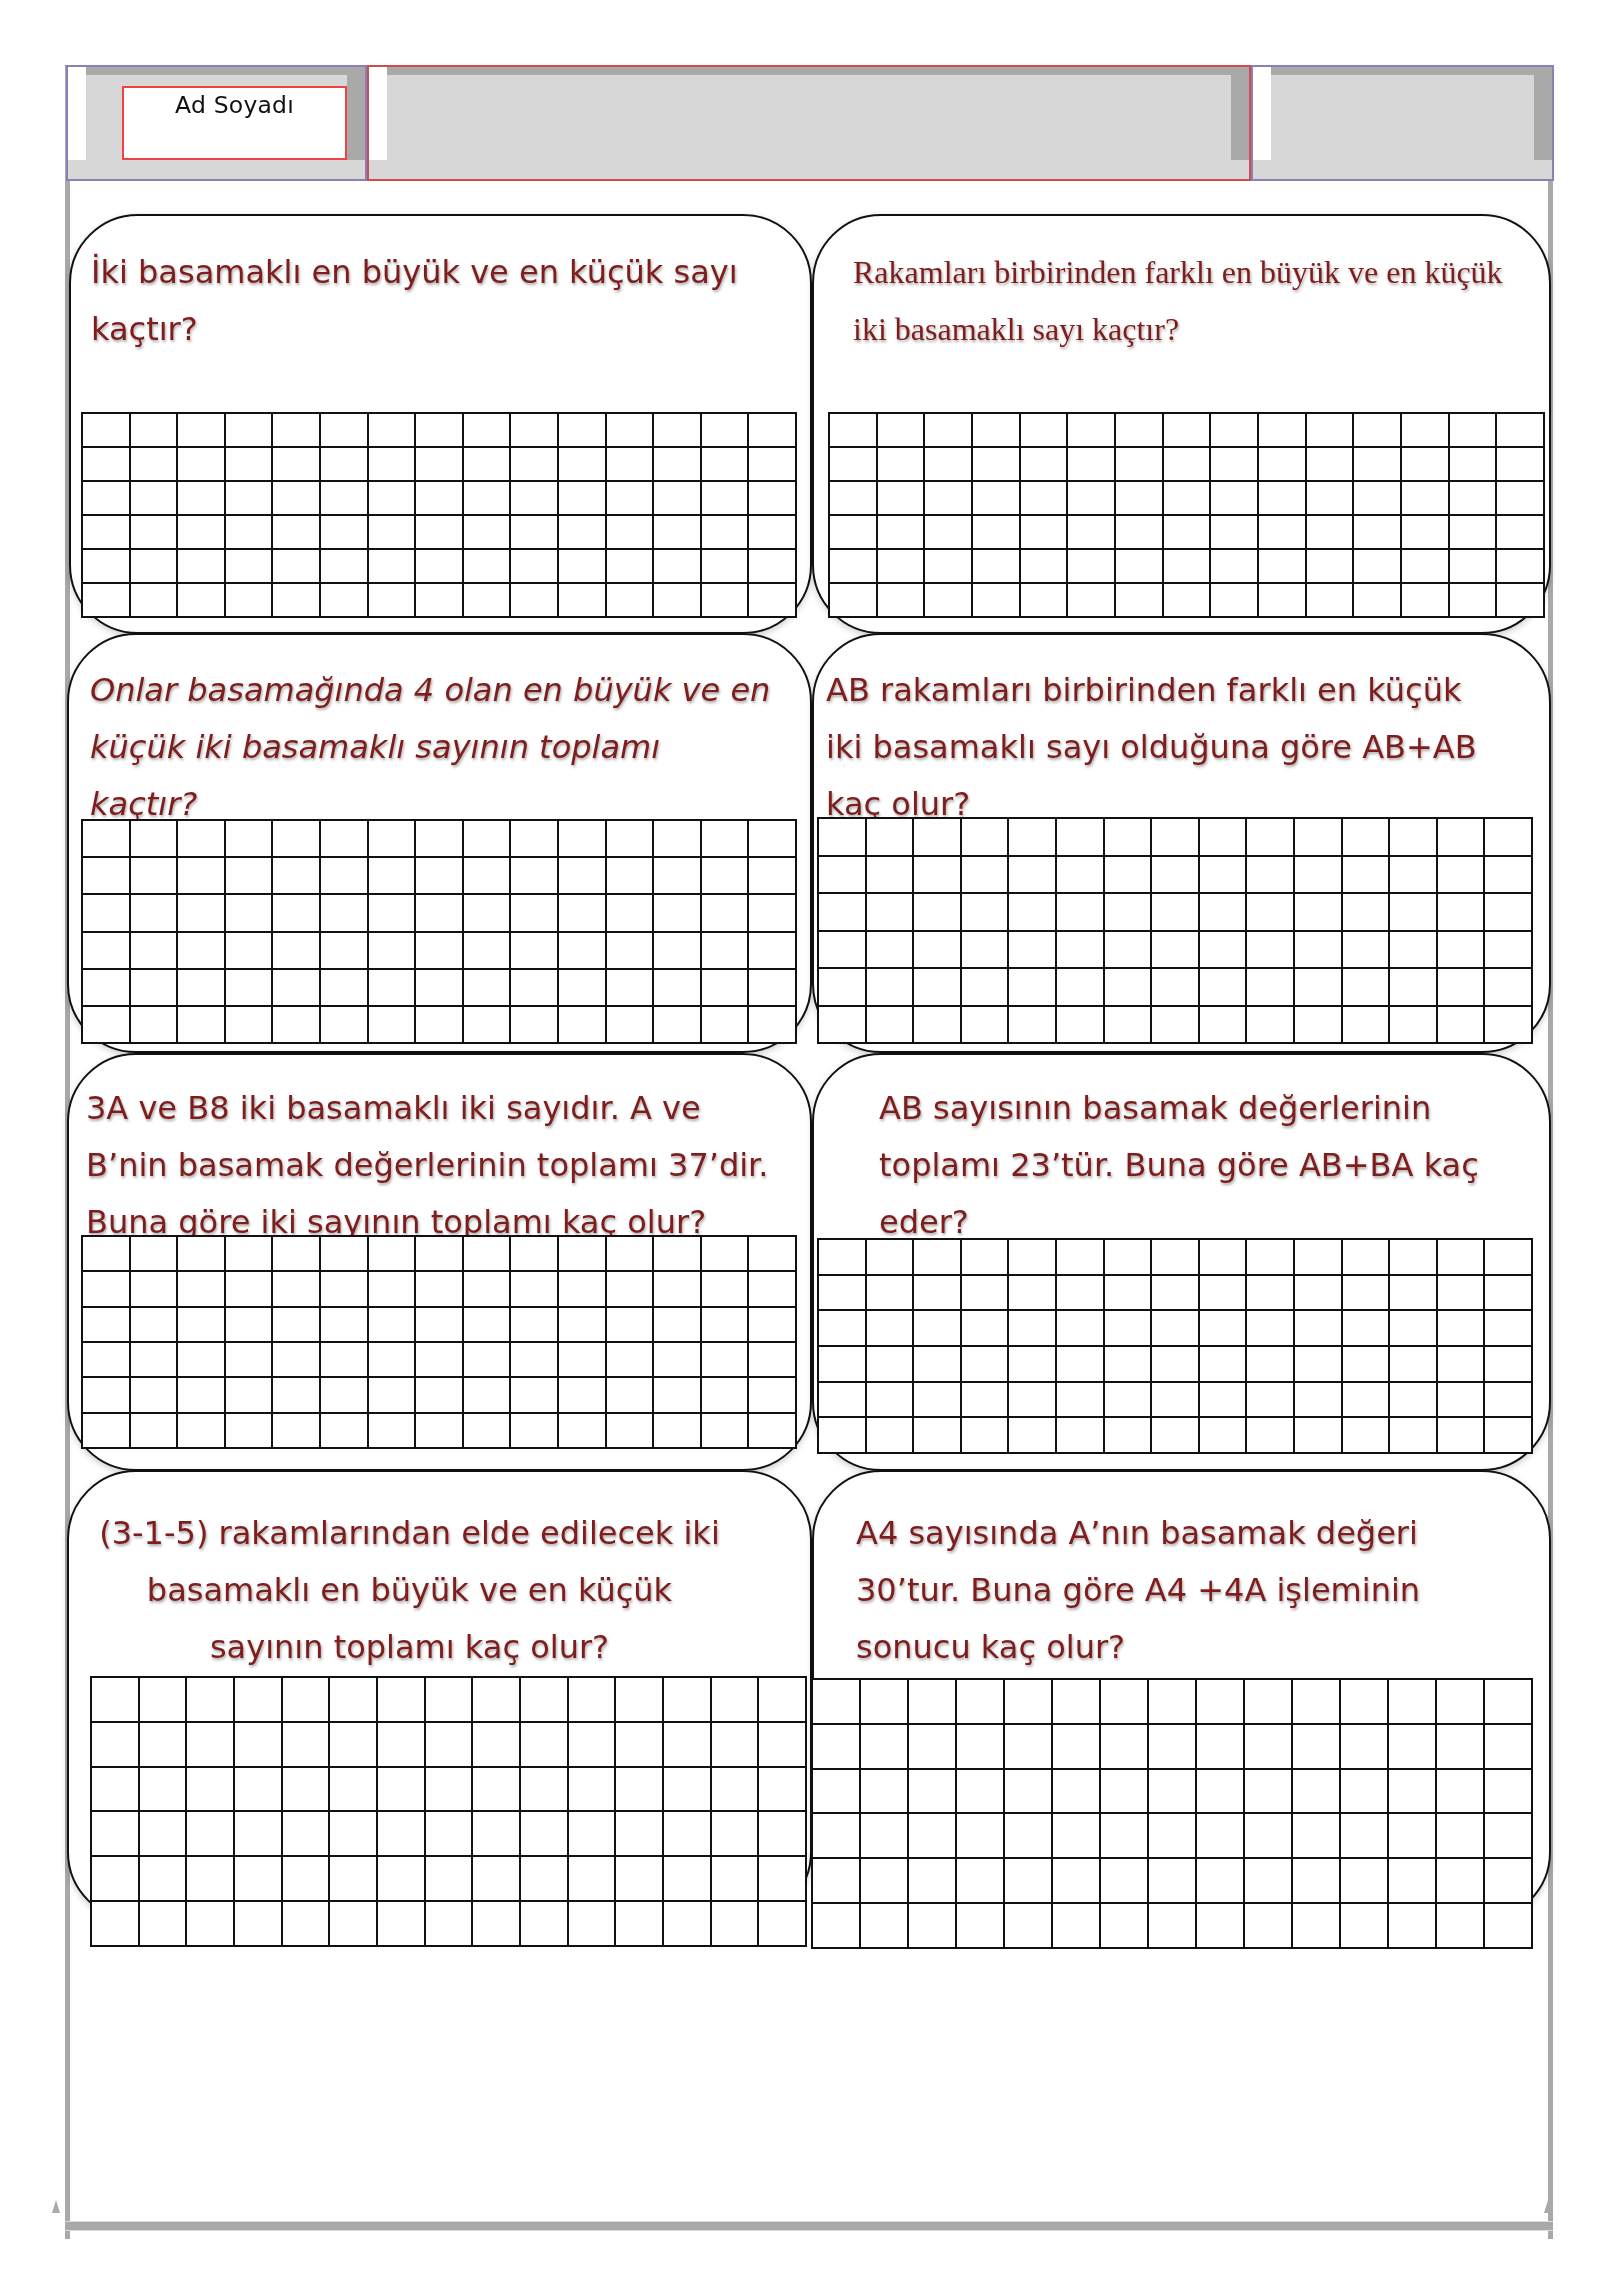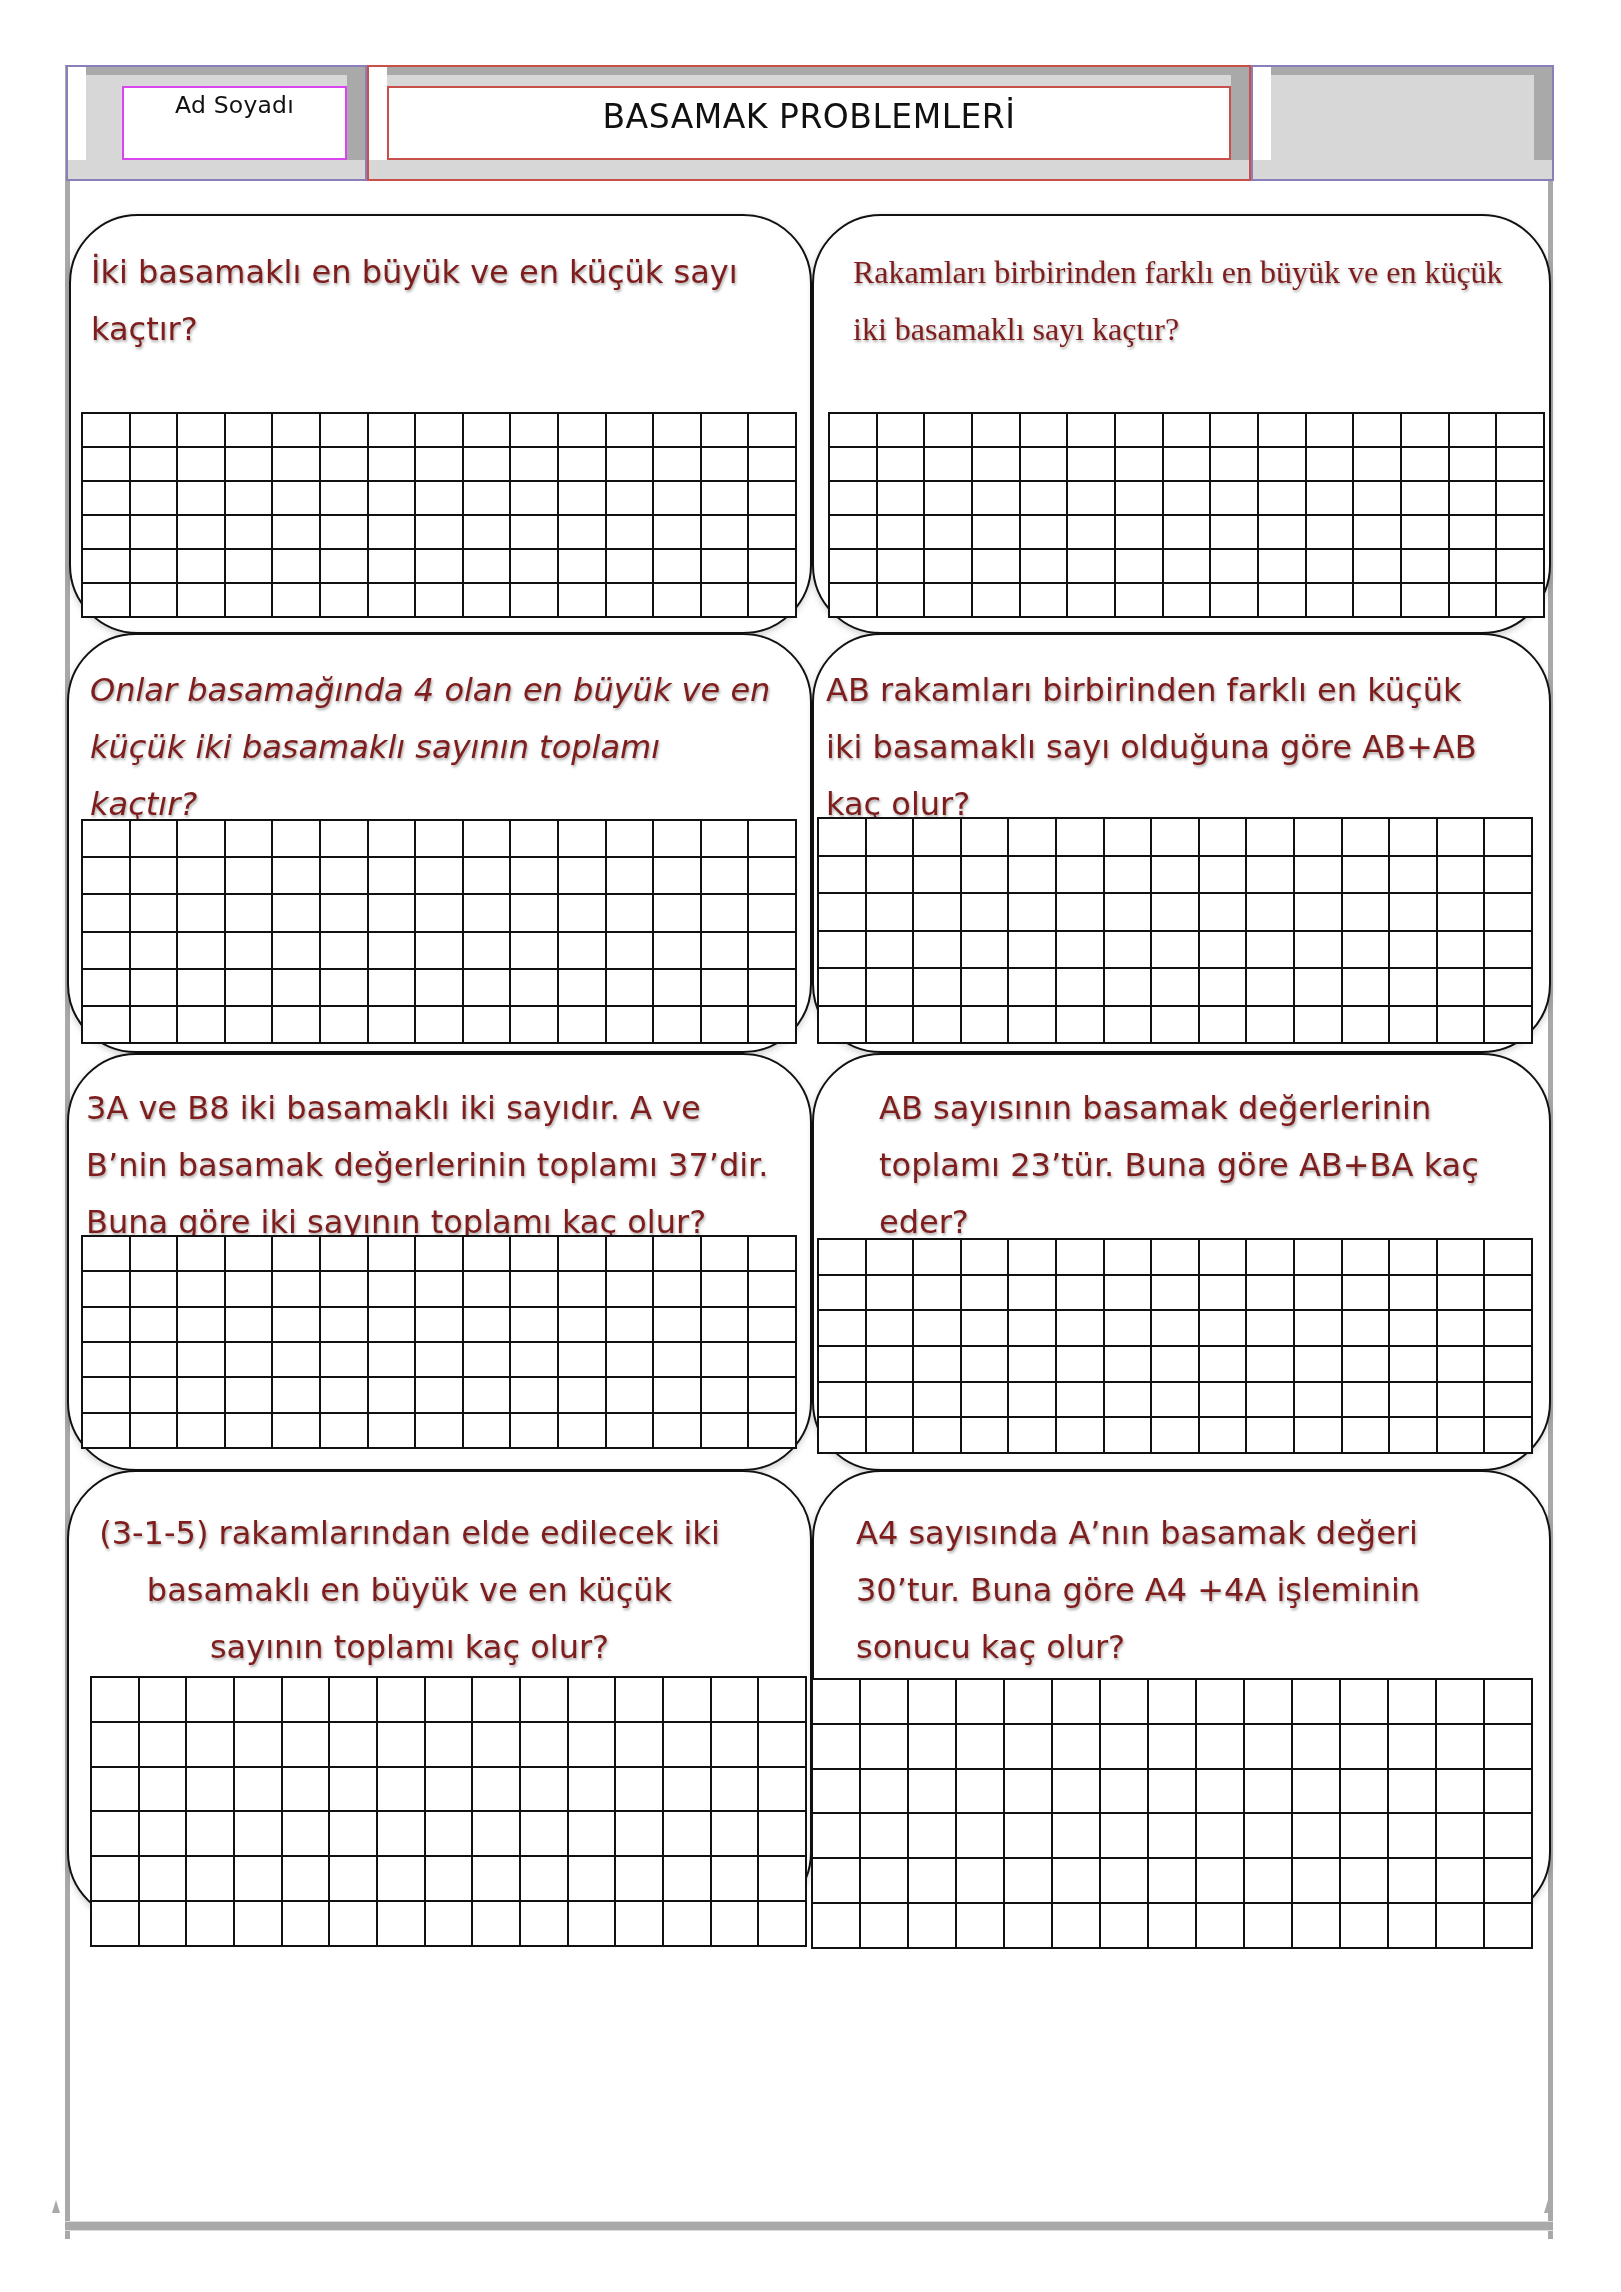--- a/index.html
+++ b/index.html
@@ -19,21 +19,21 @@
 
   
   .bevel { position:absolute; box-sizing:border-box; background:#d7d7d7; }
   .bevel .top-band { position:absolute; left:0; right:0; top:0; height:7.8px; background:#a9a9a9; }
   .bevel .left-band { position:absolute; left:0; top:0; bottom:0; width:17.6px; background:#ffffff; }
   .bevel .right-band { position:absolute; right:0; top:0; bottom:0; width:17.6px; background:#a9a9a9; }
   .bevel .bottom-band { position:absolute; left:0; right:0; bottom:0; height:18.6px; background:#d7d7d7; }
   .bevel .face { position:absolute; left:17.6px; right:17.6px; top:18.6px; bottom:18.6px; background:#fff;
                  display:flex; justify-content:center; align-items:flex-start; padding-top:3.9px; box-sizing:border-box; }
   .bevel.purple { border:2px solid #8a7fb8; }
-  .bevel.purple .face { border:2px solid #d946ef;margin-left:36px; }
+  .bevel.purple .face { border:2px solid #ef4444;margin-left:36px; }
   .bevel.red { border:2px solid #c9504a; }
   .bevel.red .face { border:2px solid #c9504a; align-items:center; padding-top:0; padding-bottom:13.7px; }
 
   .hdr-small { font-size:23.5px; letter-spacing:0.2px; color:#111; }
   .hdr-title { font-size:33px; letter-spacing:0.5px; color:#111; }
 
   
   .pbox { position:absolute; box-sizing:border-box; border:2px solid #111; background:#fff;
           border-radius:69px; box-shadow:0 2.9px 5.9px rgba(0,0,0,0.18); }
   .ptext { position:absolute; font-size:32px; line-height:57px; color:#7f1d1d;
@@ -61,23 +61,20 @@
   <div class="face">
     <span class="hdr-small">Ad Soyadı</span>
   </div>
 </div>
 
 <div class="bevel red" style="left:367px; top:65px; width:884px; height:116px;">
   <div class="top-band"></div>
     <div class="left-band"></div>
     <div class="right-band"></div>
     <div class="bottom-band"></div>
-  <div class="face">
-    <span class="hdr-title">BASAMAK PROBLEMLERİ</span>
-  </div>
 </div>
 
 <div class="bevel purple" style="left:1251px; top:65px; width:303px; height:116px;">
   <div class="top-band"></div>
     <div class="left-band"></div>
     <div class="right-band"></div>
     <div class="bottom-band"></div>
 </div>
 
 <div class="pbox" style="left:69px; top:214px; width:743px; height:420px;"></div>

